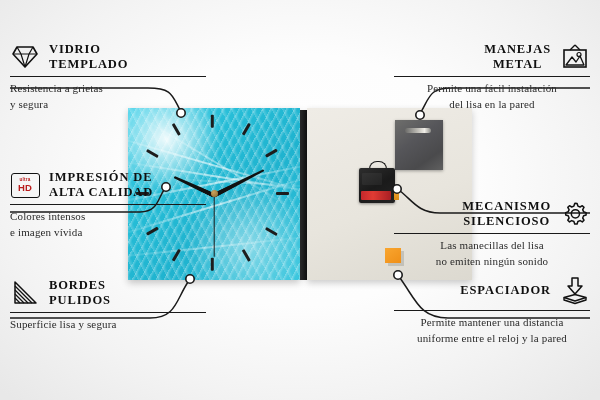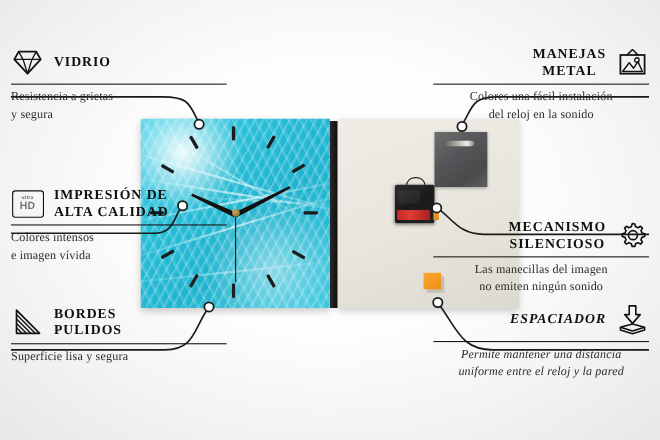--- a/index.html
+++ b/index.html
@@ -200,21 +200,21 @@
   }
   .feat-left .feat-head  { flex-direction: row; justify-content: flex-start; }
   .feat-right .feat-head { flex-direction: row; justify-content: flex-end; }
 
   .feat-icon {
     flex: 0 0 auto;
     width: 30px; height: 30px;
     display: flex;
     align-items: center;
     justify-content: center;
-    color: #737373;
+    color: #b91c1c;
   }
   .feat-title {
     font-family: "Liberation Serif", serif;
     font-size: 12.5px;
     font-weight: 700;
     letter-spacing: 0.9px;
     line-height: 1.24;
     color: #101010;
     text-transform: uppercase;
   }
@@ -334,21 +334,21 @@
 
   <div class="feature feat-left" style="top:40px;">
     <div class="feat-head">
       <span class="feat-icon">
         <svg width="28" height="26" viewBox="0 0 28 26">
           <path d="M6 3 L22 3 L26 10 L14 23 L2 10 Z" fill="none" stroke="#111" stroke-width="1.6" stroke-linejoin="round"></path>
           <path d="M2 10 L26 10 M6 3 L10 10 L14 23 M22 3 L18 10 L14 23" fill="none" stroke="#111" stroke-width="1.2"></path>
         </svg>
       </span>
       <span class="feat-title">
-        <span>VIDRIO</span><br>
+        <span>VIDRIO</span><br><span>TEMPLADO</span>
       </span>
     </div>
     <div class="rule"></div>
     <div class="feat-desc">
       <span>Resistencia a grietas</span><br><span>y segura</span>
     </div>
   </div>
 
   <div class="feature feat-left" style="top:168px;">
     <div class="feat-head">
@@ -395,43 +395,43 @@
         <svg width="28" height="27" viewBox="0 0 28 27">
           <path d="M14 1 L9 6 M14 1 L19 6" fill="none" stroke="#111" stroke-width="1.4"></path>
           <rect x="3" y="6" width="22" height="17" fill="none" stroke="#111" stroke-width="1.6"></rect>
           <path d="M5 21 L11 13 L15 18 L19 12 L23 21 Z" fill="none" stroke="#111" stroke-width="1.3" stroke-linejoin="round"></path>
           <circle cx="18" cy="10.5" r="2" fill="none" stroke="#111" stroke-width="1.2"></circle>
         </svg>
       </span>
     </div>
     <div class="rule"></div>
     <div class="feat-desc">
-      <span>Colores una fácil instalación</span><br><span>del reloj en la sonido</span>
+      <span>Permite una fácil instalación</span><br><span>del lisa en la pared</span>
     </div>
   </div>
 
   <div class="feature feat-right" style="top:153px;margin-top:44px;">
     <div class="feat-head">
       <span class="feat-title">
         <span>MECANISMO</span><br><span>SILENCIOSO</span>
       </span>
       <span class="feat-icon">
         <svg width="28" height="28" viewBox="0 0 28 28">
           <path d="M14 3.2 L16.1 3.6 L16.9 6.1 L19.1 7.0 L21.3 5.7 L23.0 7.4 L21.7 9.6 L22.6 11.8 L25.1 12.6 L25.1 15.0 L22.6 15.8 L21.7 18.0 L23.0 20.2 L21.3 21.9 L19.1 20.6 L16.9 21.5 L16.1 24.0 L13.7 24.0 L12.9 21.5 L10.7 20.6 L8.5 21.9 L6.8 20.2 L8.1 18.0 L7.2 15.8 L4.7 15.0 L4.7 12.6 L7.2 11.8 L8.1 9.6 L6.8 7.4 L8.5 5.7 L10.7 7.0 L12.9 6.1 L13.7 3.6 Z" fill="none" stroke="#111" stroke-width="1.5" stroke-linejoin="round"></path>
           <circle cx="14.4" cy="13.8" r="4.1" fill="none" stroke="#111" stroke-width="1.5"></circle>
         </svg>
       </span>
     </div>
     <div class="rule"></div>
     <div class="feat-desc">
-      <span>Las manecillas del imagen</span><br><span>no emiten ningún sonido</span>
-    </div>
-  </div>
-
-  <div class="feature feat-right" style="top:274px;font-style:italic;">
+      <span>Las manecillas del lisa</span><br><span>no emiten ningún sonido</span>
+    </div>
+  </div>
+
+  <div class="feature feat-right" style="top:274px;">
     <div class="feat-head">
       <span class="feat-title">
         <span>ESPACIADOR</span><br>
       </span>
       <span class="feat-icon">
         <svg width="28" height="30" viewBox="0 0 28 30">
           <path d="M11 2 L17 2 L17 10 L21 10 L14 18 L7 10 L11 10 Z" fill="none" stroke="#111" stroke-width="1.5" stroke-linejoin="round"></path>
           <path d="M14 18.5 L25 21.5 L14 25 L3 21.5 Z" fill="none" stroke="#111" stroke-width="1.4" stroke-linejoin="round"></path>
           <path d="M3 21.5 L3 24 L14 27.5 L25 24 L25 21.5" fill="none" stroke="#111" stroke-width="1.4" stroke-linejoin="round"></path>
         </svg>

